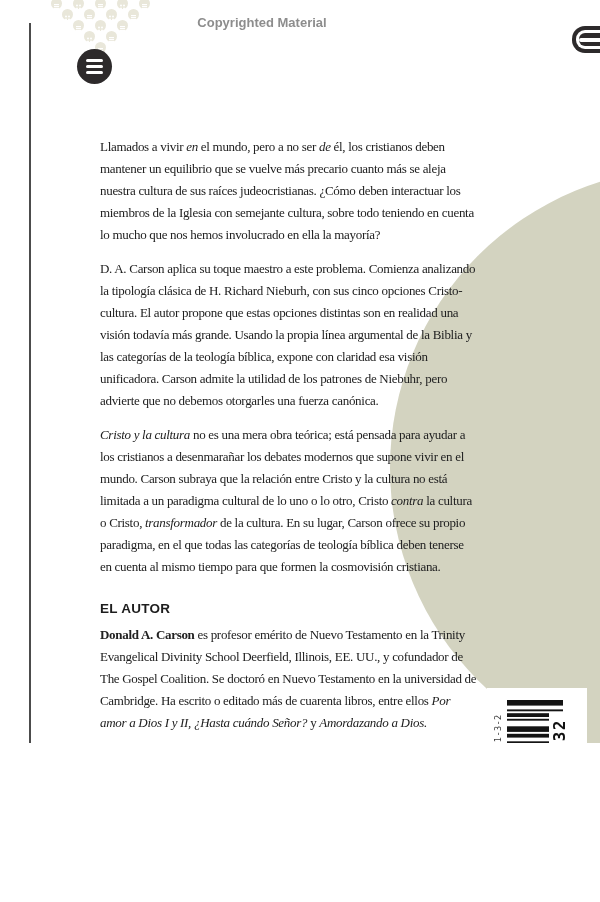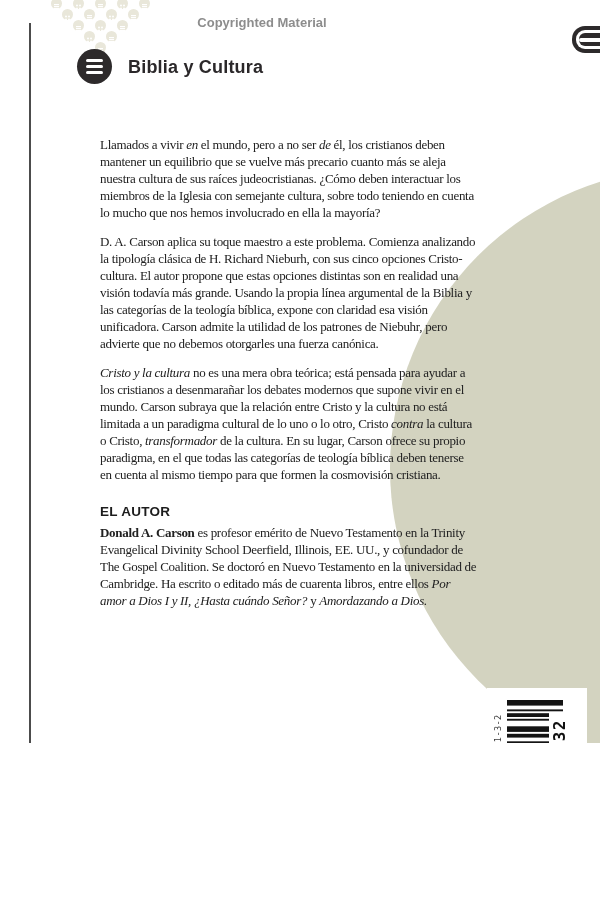--- a/index.html
+++ b/index.html
@@ -30,21 +30,21 @@
 
   
   #corner-logo{left:572px;top:26px;width:44px;height:27px;z-index:3;}
   #corner-logo .o1{position:absolute;inset:0;background:#2d2a2b;border-radius:13px;}
   #corner-logo .o2{position:absolute;inset:4px;background:#fff;border-radius:9px;}
   #corner-logo .o3{position:absolute;inset:7px;background:#2d2a2b;border-radius:6px;}
   #corner-logo .slot{position:absolute;left:7px;top:12px;width:24px;height:3.5px;background:#fff;border-radius:2px;}
 
   
   #body-copy{left:100px;top:136px;width:378px;z-index:2;
-             font-family:"Liberation Serif",serif;font-size:13px;line-height:17px;
+             font-family:"Liberation Serif",serif;font-size:13px;line-height:22px;
              letter-spacing:-0.3px;color:#212121;}
   #body-copy p{margin:0 0 12px 0;}
   .it{font-style:italic;}
   .bd{font-weight:bold;text-align:center;}
   #author-heading{font-family:"Liberation Sans",sans-serif;font-size:13.5px;font-weight:bold;
                   letter-spacing:.3px;color:#1d1d1d;margin:20px 0 4px 0;}
 
   
   #footer-logos{left:0;top:800px;width:600px;height:60px;z-index:2;}
   #agora-icon{position:absolute;left:103px;top:4px;}
@@ -154,21 +154,20 @@
           <rect x="3" y="5" width="5" height="1.2" fill="#fff"></rect>
           <rect x="3" y="7" width="5" height="1.2" fill="#fff"></rect>
         </svg></div>
     </div>
 
   <div id="brand-logo" class="abs">
     <span style="top:10px"></span>
       <span style="top:16px"></span>
       <span style="top:22px"></span>
   </div>
-  <div id="brand-name" class="abs">Biblia y Cultura</div>
 
   <div id="corner-logo" class="abs">
     <div class="o1"></div>
       <div class="o2"></div>
       <div class="o3"></div>
       <div class="slot"></div>
   </div>
 
   <div id="left-rule" class="abs"></div>
   <div id="spine-label" class="abs vert-btt">andamio</div>

